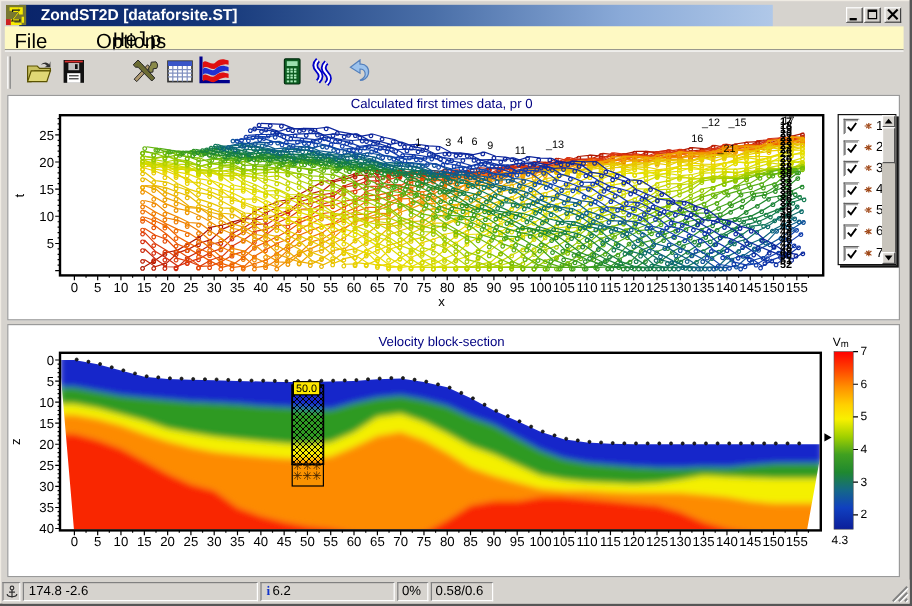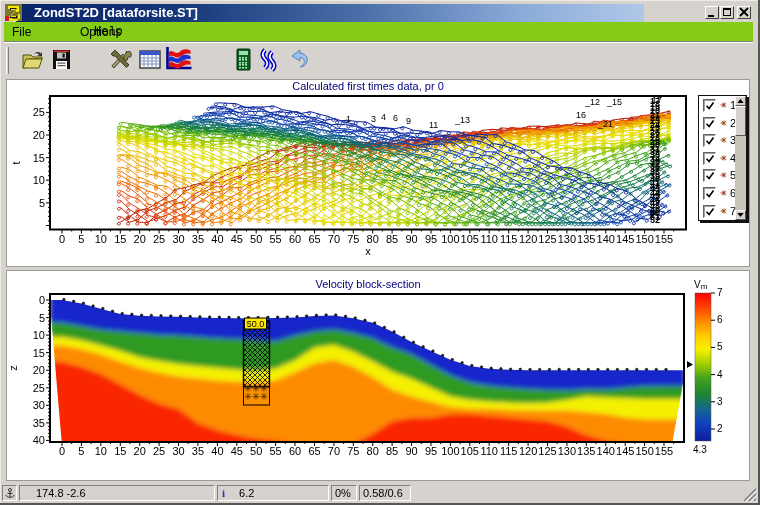--- a/index.html
+++ b/index.html
@@ -29,21 +29,21 @@
   </div>
 <div style="position:absolute;left:720px;top:6px;width:14px;height:13px;background:#d6d3ce;border:1px solid;border-color:#fff #404040 #404040 #fff;">
     <div style="position:absolute;left:2px;top:1px;width:8px;height:8px;border:1px solid #000;border-top-width:2px;"></div>
   </div>
 <div style="position:absolute;left:737px;top:6px;width:14px;height:13px;background:#d6d3ce;border:1px solid;border-color:#fff #404040 #404040 #fff;">
     <svg width="12" height="11" style="position:absolute;left:0;top:0">
       <path d="M2 1l8 8M10 1l-8 8" stroke="#000" stroke-width="1.8"></path>
     </svg>
   </div>
 
-<div style="position:absolute;left:4px;top:22px;width:749px;height:20px;background:#84cc16;font-size:12px;">
+<div style="position:absolute;left:4px;top:22px;width:749px;height:20px;background:#fef9c3;font-size:17px;">
 <span style="position:absolute;left:8px;top:3px;">File</span>
 <span style="position:absolute;left:40px;top:3px;margin-left:36px;">Options</span>
 <span style="position:absolute;left:90px;top:3px;font-family:Liberation Mono, monospace;">Help</span>
 </div>
 
 <div style="position:absolute;left:4px;top:41px;width:749px;height:1px;background:#808080;"></div>
 <div style="position:absolute;left:4px;top:42px;width:749px;height:36px;background:#d6d3ce;border-top:1px solid #fff;">
 <div style="position:absolute;left:2px;top:4px;width:3px;height:27px;border-left:1px solid #fff;border-right:1px solid #808080;"></div>
 
 <svg width="24" height="24" style="position:absolute;left:17px;top:5px">
@@ -782,22 +782,22 @@
 <div style="position:absolute;left:2px;top:483px;width:756px;height:20px;background:#d6d3ce;"></div>
 
 <div style="position:absolute;left:2px;top:485px;width:15px;height:16px;border:1px solid;border-color:#808080 #fff #fff #808080;">
 <svg width="12" height="13" style="position:absolute;left:1px;top:1px">
       <circle cx="6" cy="3" r="1.5" fill="none" stroke="#333" stroke-width="1"></circle>
       <line x1="6" y1="4.5" x2="6" y2="11" stroke="#333" stroke-width="1"></line>
       <line x1="3.5" y1="6.5" x2="8.5" y2="6.5" stroke="#333" stroke-width="1"></line>
       <path d="M2 8c0 3 8 3 8 0" fill="none" stroke="#333" stroke-width="1"></path>
     </svg>
   </div>
-<div style="position:absolute;left:19px;top:485px;width:196px;height:16px;border:1px solid;border-color:#808080 #fff #fff #808080;font-size:11px;padding-left:16px;line-height:15px;">174.8 -2.6</div>
-<div style="position:absolute;left:217px;top:485px;width:112px;height:16px;border:1px solid;border-color:#808080 #fff #fff #808080;font-size:11px;line-height:15px;"><span style="color:#1133cc;font-weight:bold;font-family:'Liberation Serif',serif;margin-left:4px;">i</span><span style="margin-left:14px;">6.2</span></div>
+<div style="position:absolute;left:19px;top:485px;width:196px;height:16px;border:1px solid;border-color:#808080 #fff #fff #808080;font-size:11px;padding-left:4px;line-height:15px;">174.8 -2.6</div>
+<div style="position:absolute;left:217px;top:485px;width:112px;height:16px;border:1px solid;border-color:#808080 #fff #fff #808080;font-size:11px;line-height:15px;"><span style="color:#1133cc;font-weight:bold;font-family:'Liberation Serif',serif;margin-left:4px;">i</span><span style="margin-left:2px;">6.2</span></div>
 <div style="position:absolute;left:331px;top:485px;width:26px;height:16px;border:1px solid;border-color:#808080 #fff #fff #808080;font-size:11px;line-height:15px;padding-left:3px;">0%</div>
 <div style="position:absolute;left:359px;top:485px;width:52px;height:16px;border:1px solid;border-color:#808080 #fff #fff #808080;font-size:11px;line-height:15px;padding-left:3px;">0.58/0.6</div>
 <svg width="14" height="14" style="position:absolute;left:743px;top:488px">
     <g stroke="#808080" stroke-width="1.6">
       <line x1="13" y1="1" x2="1" y2="13"></line>
       <line x1="13" y1="6" x2="6" y2="13"></line>
       <line x1="13" y1="11" x2="11" y2="13"></line>
     </g>
     <g stroke="#fff" stroke-width="1">
       <line x1="14" y1="2" x2="2" y2="14"></line>

